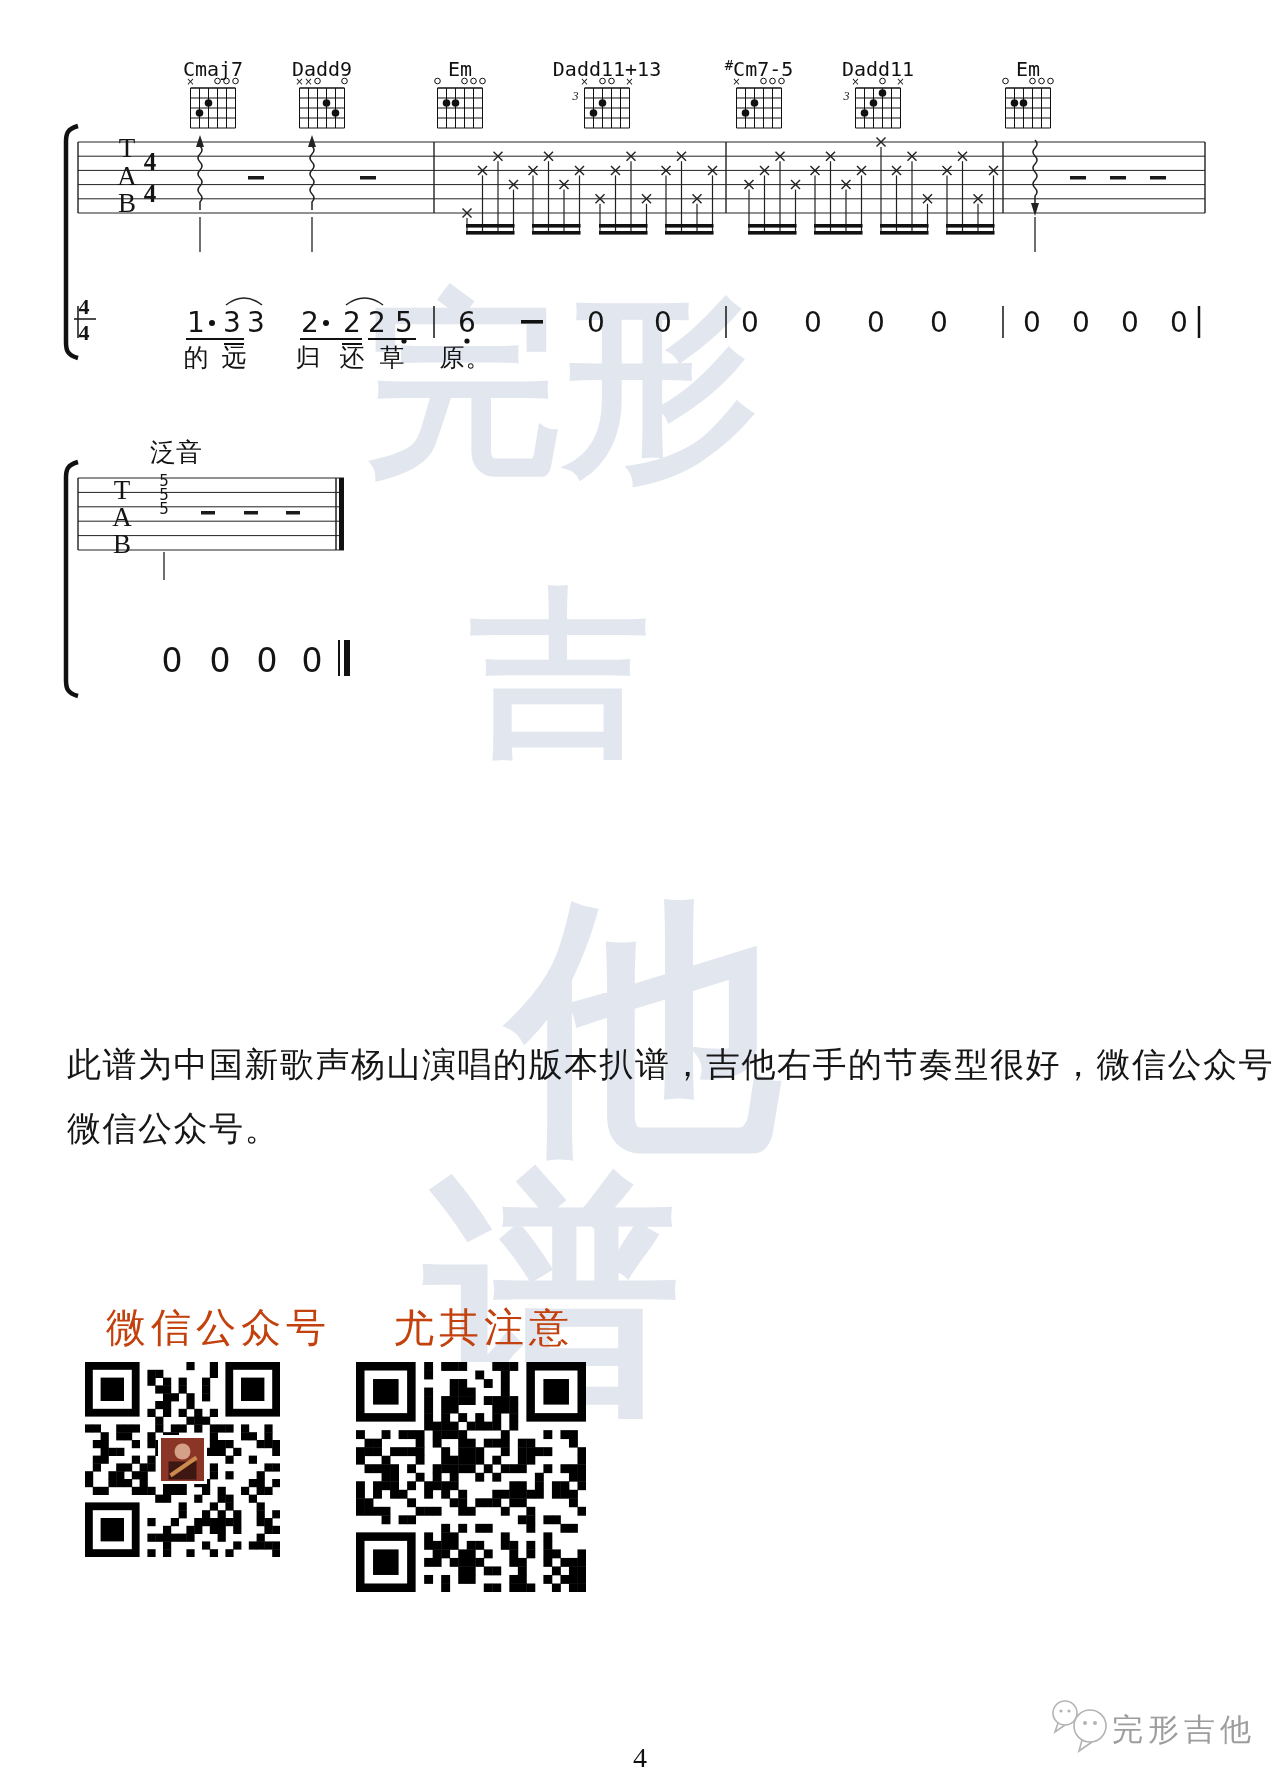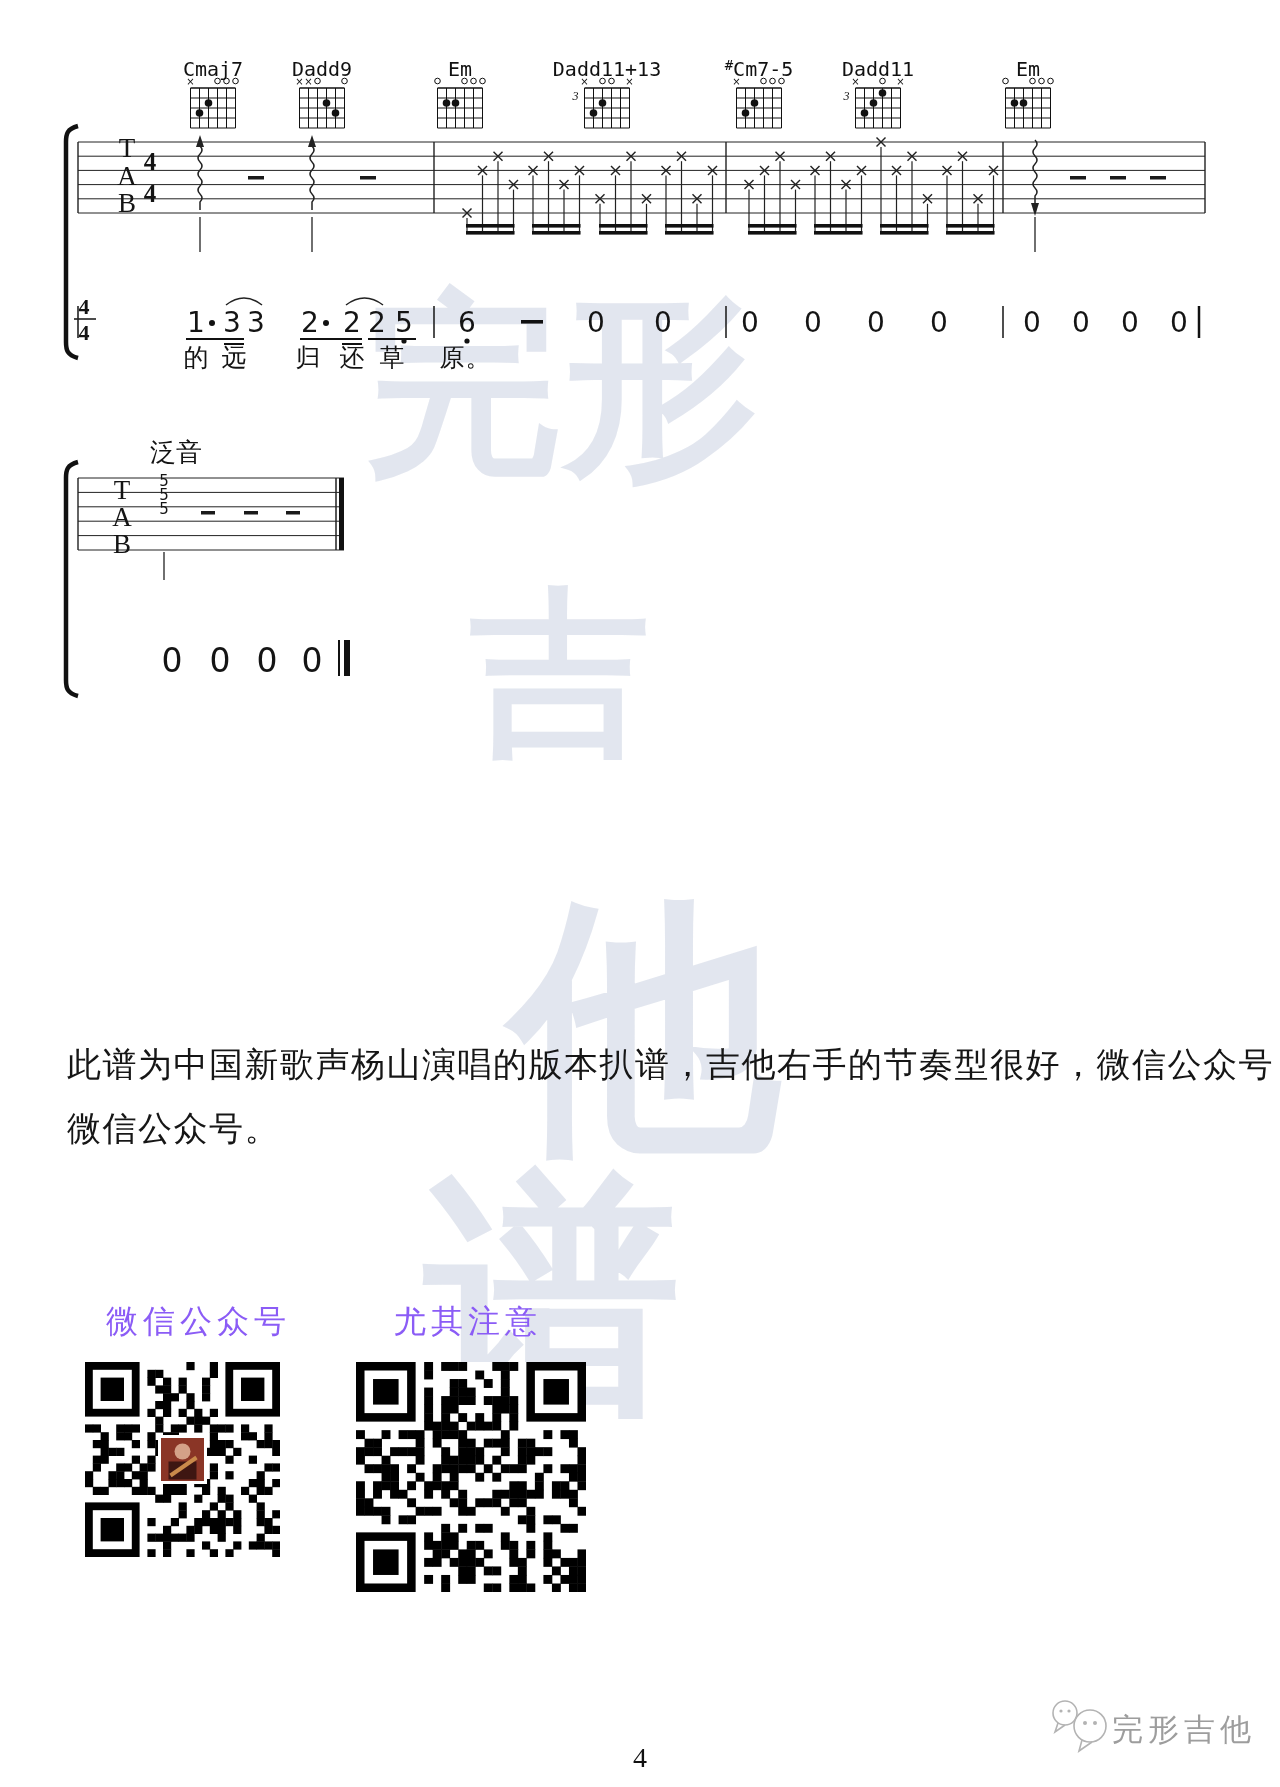--- a/index.html
+++ b/index.html
@@ -1,21 +1,21 @@
 <!DOCTYPE html>
 <html><head>
 <meta charset="utf-8">
 <style>
   html,body{margin:0;padding:0;background:#ffffff;}
   .page{position:relative;width:1280px;height:1787px;background:#fff;overflow:hidden;
         font-family:"Liberation Serif","DejaVu Serif",serif;}
   .watermark-char{position:absolute;transform:translate(-50%,-50%);color:#ccd3e2;opacity:.55;
         font-weight:700;font-family:"Liberation Serif","DejaVu Serif",serif;pointer-events:none;}
   .para{position:absolute;color:#161616;font-size:34px;letter-spacing:1.5px;white-space:nowrap;}
-  .qr-label{position:absolute;color:#8b5cf6;font-size:32px;letter-spacing:5px;white-space:nowrap;}
+  .qr-label{position:absolute;color:#c2410c;font-size:40px;letter-spacing:5px;white-space:nowrap;}
   .page-num{position:absolute;left:600px;top:1742px;width:80px;text-align:center;
         font-size:28px;color:#111;font-family:"Liberation Serif",serif;}
   svg{position:absolute;left:0;top:0;}
   #score{left:0;top:0;}
   #qr1,#qr2,#logo{position:absolute;}
 </style>
 </head>
 <body>
 
 <div class="page">

